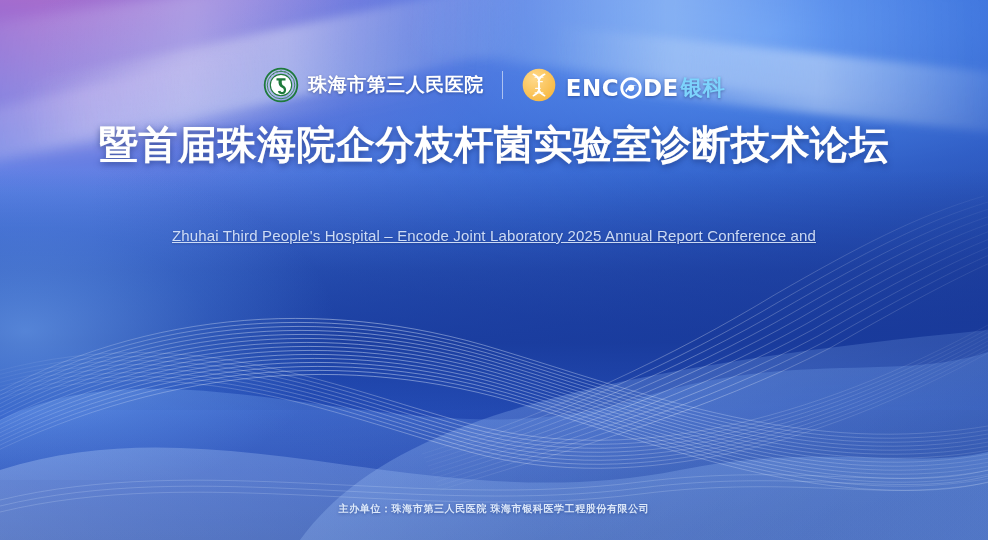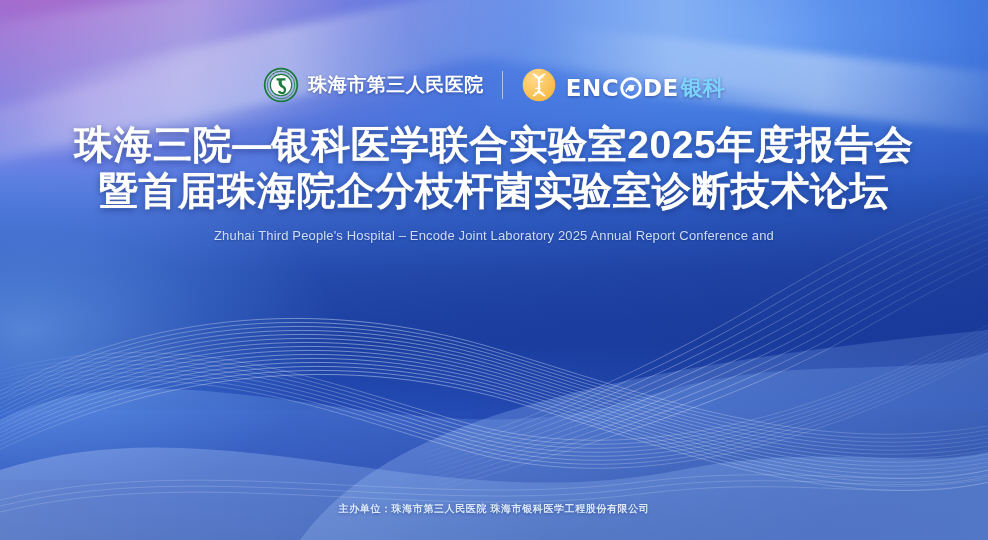--- a/index.html
+++ b/index.html
@@ -94,25 +94,26 @@
     font-weight:bold;
     line-height:46px;
     letter-spacing:.5px;
     white-space:nowrap;
     text-shadow:0 2px 6px rgba(12,35,100,.55), 0 0 1px rgba(255,255,255,.6);
   }
 
   .subtitle{position:absolute;top:225px;left:0;right:0;text-align:center;}
   .sub-line{
     color:rgba(226,238,255,.88);
-    font-size:13px;
+    font-size:15px;
     line-height:21px;
     letter-spacing:.15px;
     white-space:nowrap;
     text-shadow:0 1px 2px rgba(10,30,90,.35);
+    text-decoration:underline;
   }
 
   .organizer{
     position:absolute;top:470px;left:0;right:0;text-align:center;
     color:rgba(232,242,255,.92);
     font-size:10px;
     font-weight:bold;
     letter-spacing:.6px;
     white-space:nowrap;
     text-shadow:0 1px 3px rgba(12,40,110,.45);
@@ -272,21 +273,20 @@
             <circle cx="16" cy="16" r="4.6" fill="#ffffff"></circle>
           </svg>
           <span class="enc-latin">DE</span>
           <span class="enc-cn">银科</span>
         </div>
       </div>
 
     </div>
 
     <div class="titles">
-      <div class="title-line">珠海三院—银科医学联合实验室2025年度报告会</div>
       <div class="title-line">暨首届珠海院企分枝杆菌实验室诊断技术论坛</div>
     </div>
 
     <div class="subtitle">
       <div class="sub-line">Zhuhai Third People's Hospital – Encode Joint Laboratory 2025 Annual Report Conference and</div>
     </div>
 
     <div class="organizer">主办单位：珠海市第三人民医院 珠海市银科医学工程股份有限公司</div>
 
   </div>

